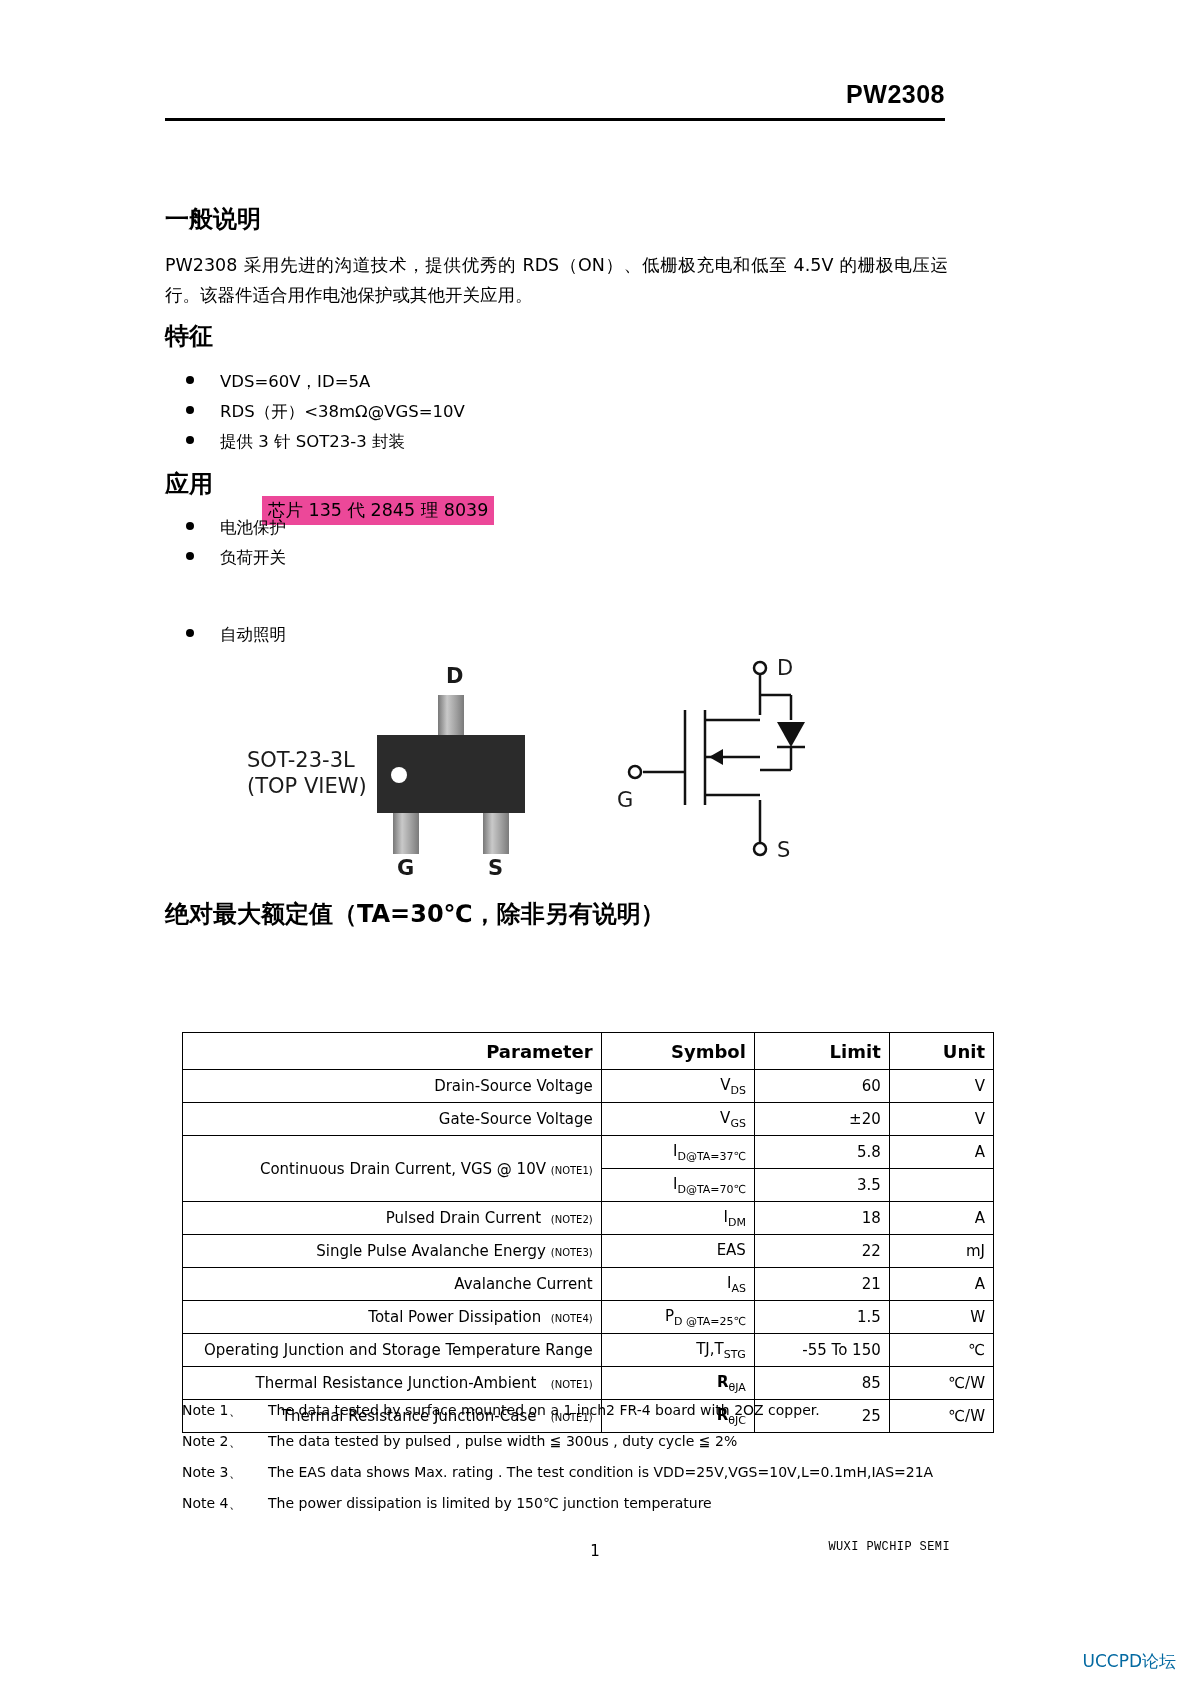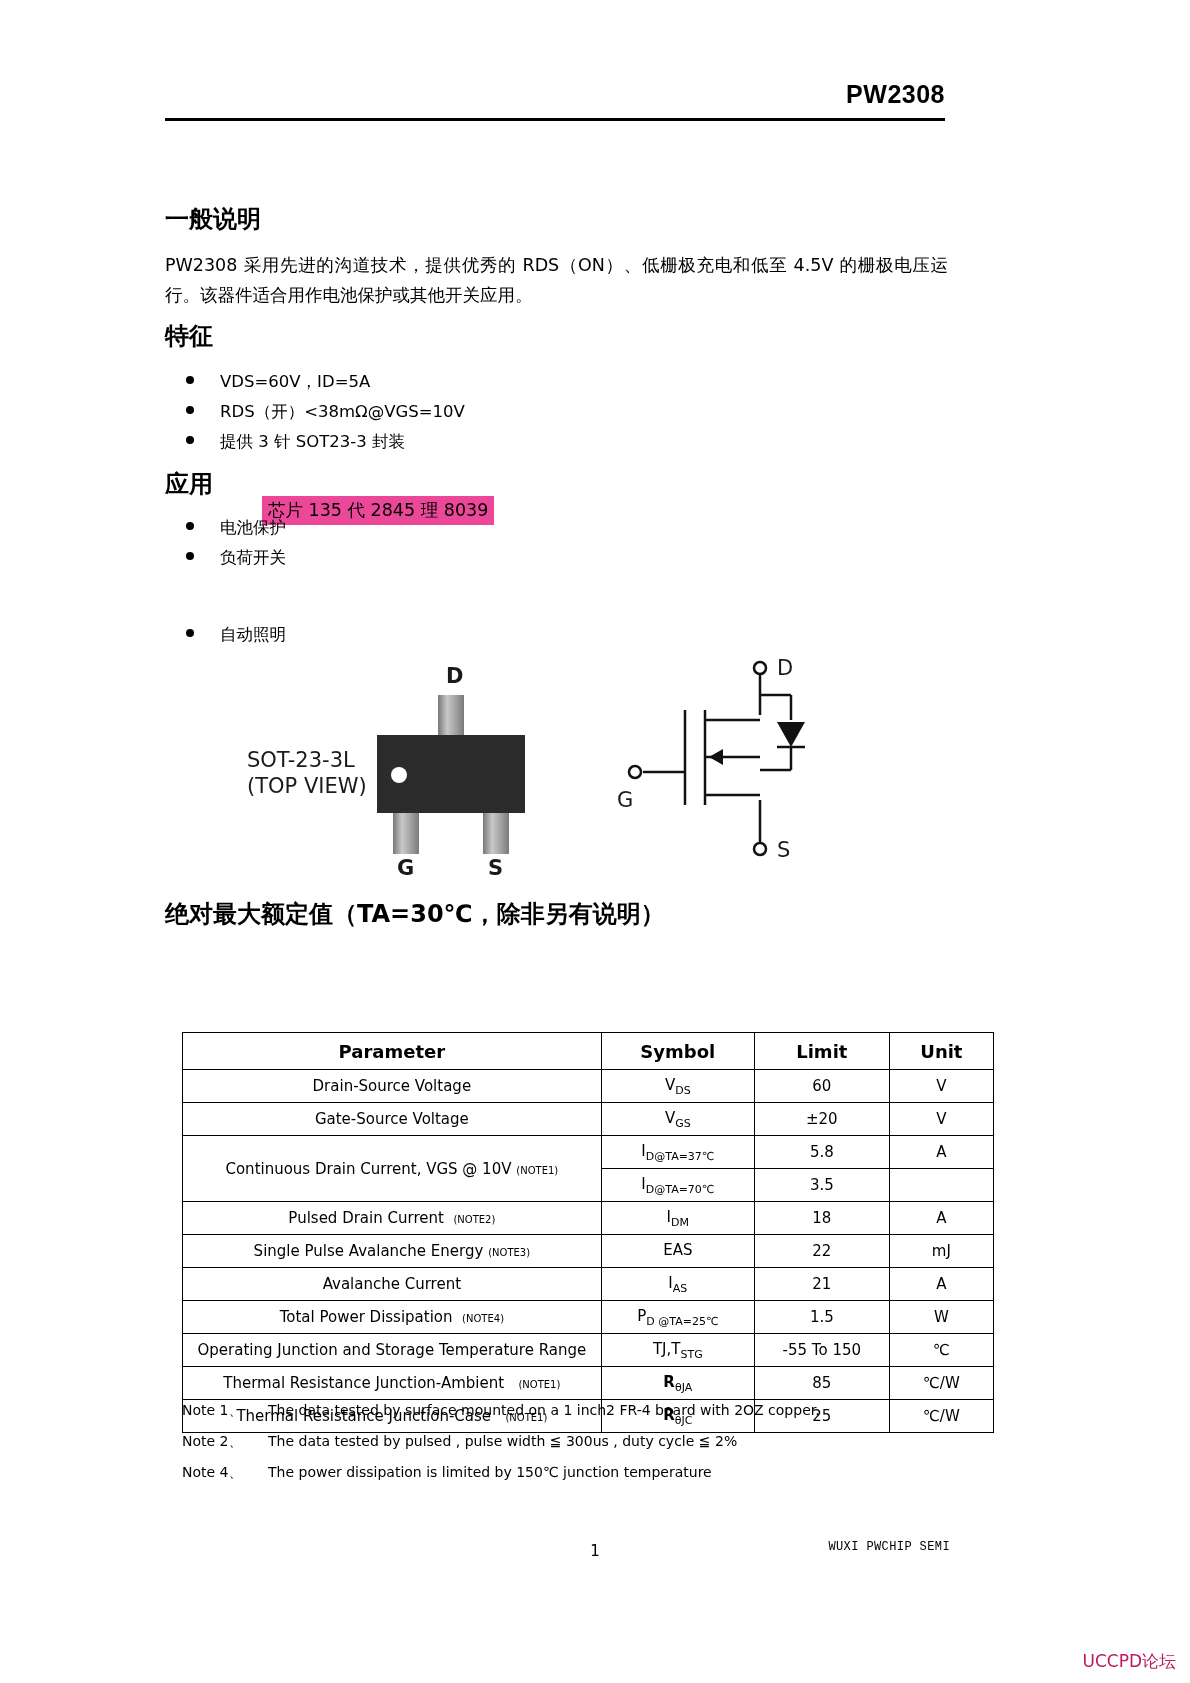--- a/index.html
+++ b/index.html
@@ -140,21 +140,21 @@
     left: 182px;
     top: 1032px;
     width: 812px;
     border-collapse: collapse;
     font-family: "DejaVu Sans", sans-serif;
     font-size: 15px;
   }
   .tbl td, .tbl th {
     border: 1px solid #000;
     padding: 5px 8px;
-    text-align: center;
+    text-align: right;
     vertical-align: middle;
     height: 22px;
   }
   .tbl th {
     font-weight: bold;
     font-size: 18px;
     height: 26px;
   }
   .c-param { width: 420px; }
   .c-sym { width: 140px; }
@@ -191,21 +191,21 @@
     top: 1540px;
     font-size: 12px;
     font-family: Liberation Mono, monospace;
     letter-spacing: 0.4px;
   }
   .watermark {
     position: absolute;
     right: 14px;
     bottom: 10px;
     font-size: 17px;
-    color: #be185d;
+    color: #0369a1;
     font-family: "DejaVu Sans", sans-serif;
   }
 </style>
 </head>
 <body>
 
 <div class="page">
 
   <div class="doc-header">PW2308</div>
   <div class="header-rule"></div>
@@ -368,20 +368,23 @@
   </table>
 
   <div class="notes">
     <div class="note-line">
       <span class="note-key">Note 1、</span><span>The data tested by surface mounted on a 1 inch2 FR-4 board with 2OZ copper.</span>
     </div>
     <div class="note-line">
       <span class="note-key">Note 2、</span><span>The data tested by pulsed , pulse width ≦ 300us , duty cycle ≦ 2%</span>
     </div>
     <div class="note-line">
+      <span class="note-key">Note 3、</span><span>The EAS data shows Max. rating . The test condition is VDD=25V,VGS=10V,L=0.1mH,IAS=21A</span>
+    </div>
+    <div class="note-line">
       <span class="note-key">Note 4、</span><span>The power dissipation is limited by 150℃ junction temperature</span>
     </div>
   </div>
 
   <div class="footer-page">1</div>
   <div class="footer-right">WUXI PWCHIP SEMI</div>
   <div class="watermark">UCCPD论坛</div>
 
 </div>
 

